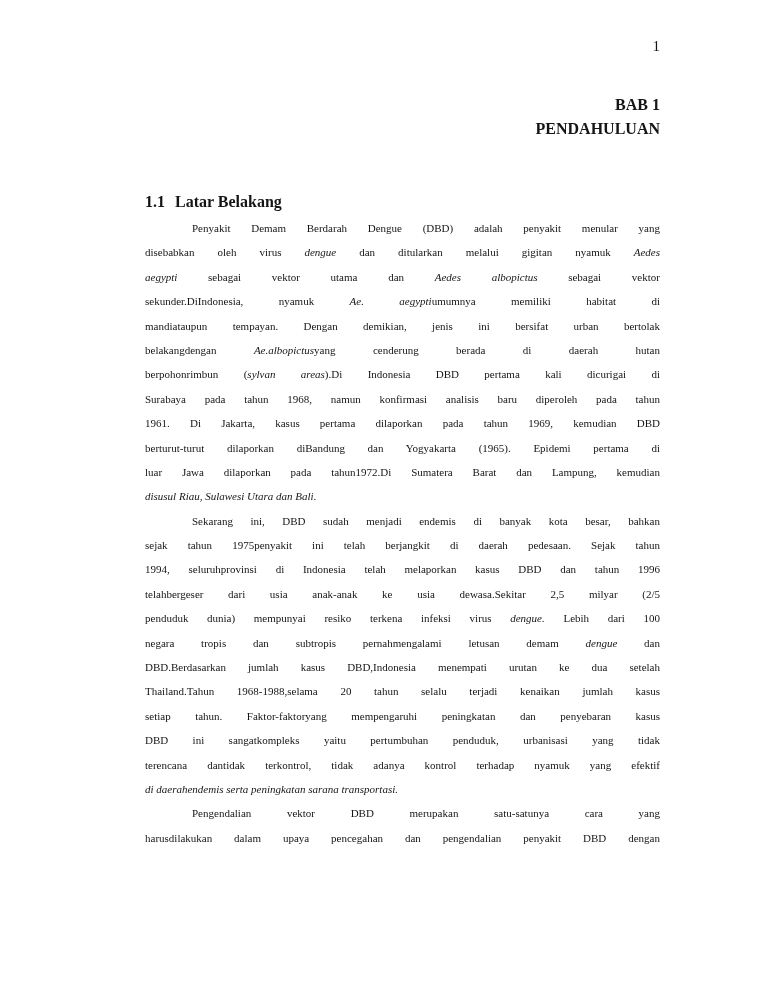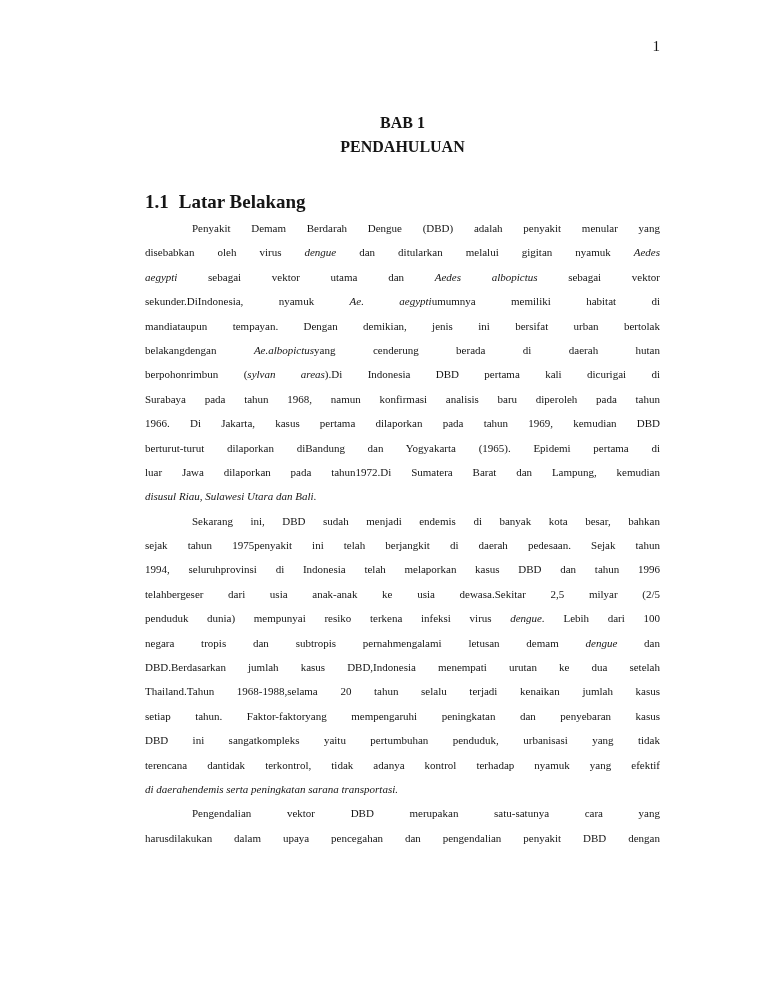--- a/index.html
+++ b/index.html
@@ -17,36 +17,35 @@
     top: 37px;
     right: 108px;
     font-size: 15px;
     line-height: 18px;
   }
   .chapter-heading {
     position: absolute;
     top: 93px;
     left: 145px;
     width: 515px;
-    text-align: center;
+    text-align: right;
     font-weight: bold;
     font-size: 16px;
-    margin-top: 18px;
   }
   .chapter-heading .ch-line {
     height: 24.4px;
     line-height: 24.4px;
   }
   .section-heading {
     position: absolute;
     top: 190px;
     left: 145px;
     width: 515px;
     font-weight: bold;
-    font-size: 19px;
+    font-size: 16px;
     height: 24.4px;
     line-height: 24.4px;
   }
   .section-heading .sec-num { margin-right: 10px; }
   .body-text {
     position: absolute;
     top: 216px;
     left: 145px;
     width: 515px;
     font-size: 11px;
@@ -80,21 +79,21 @@
 
   <div class="body-text">
       <div class="line indent">Penyakit Demam Berdarah Dengue (DBD) adalah penyakit menular yang</div>
       <div class="line">disebabkan oleh virus <i>dengue</i> dan ditularkan melalui gigitan nyamuk <i>Aedes</i></div>
       <div class="line"><i>aegypti</i> sebagai vektor utama dan <i>Aedes albopictus</i> sebagai vektor</div>
       <div class="line">sekunder.DiIndonesia, nyamuk <i>Ae. aegypti</i>umumnya memiliki habitat di</div>
       <div class="line">mandiataupun tempayan. Dengan demikian, jenis ini bersifat urban bertolak</div>
       <div class="line">belakangdengan <i>Ae.albopictus</i>yang cenderung berada di daerah hutan</div>
       <div class="line">berpohonrimbun (<i>sylvan areas</i>).Di Indonesia DBD pertama kali dicurigai di</div>
       <div class="line">Surabaya pada tahun 1968, namun konfirmasi analisis baru diperoleh pada tahun</div>
-      <div class="line">1966. Di Jakarta, kasus pertama dilaporkan pada tahun 1969, kemudian DBD</div>
+      <div class="line">1961. Di Jakarta, kasus pertama dilaporkan pada tahun 1969, kemudian DBD</div>
       <div class="line">berturut-turut dilaporkan diBandung dan Yogyakarta (1965). Epidemi pertama di</div>
       <div class="line">luar Jawa dilaporkan pada tahun1972.Di Sumatera Barat dan Lampung, kemudian</div>
       <div class="line end">disusul Riau, Sulawesi Utara dan Bali.</div>
       <div class="line indent">Sekarang ini, DBD sudah menjadi endemis di banyak kota besar, bahkan</div>
       <div class="line">sejak tahun 1975penyakit ini telah berjangkit di daerah pedesaan. Sejak tahun</div>
       <div class="line">1994, seluruhprovinsi di Indonesia telah melaporkan kasus DBD dan tahun 1996</div>
       <div class="line">telahbergeser dari usia anak-anak ke usia dewasa.Sekitar 2,5 milyar (2/5</div>
       <div class="line">penduduk dunia) mempunyai resiko terkena infeksi virus <i>dengue.</i> Lebih dari 100</div>
       <div class="line">negara tropis dan subtropis pernahmengalami letusan demam <i>dengue</i> dan</div>
       <div class="line">DBD.Berdasarkan jumlah kasus DBD,Indonesia menempati urutan ke dua setelah</div>

